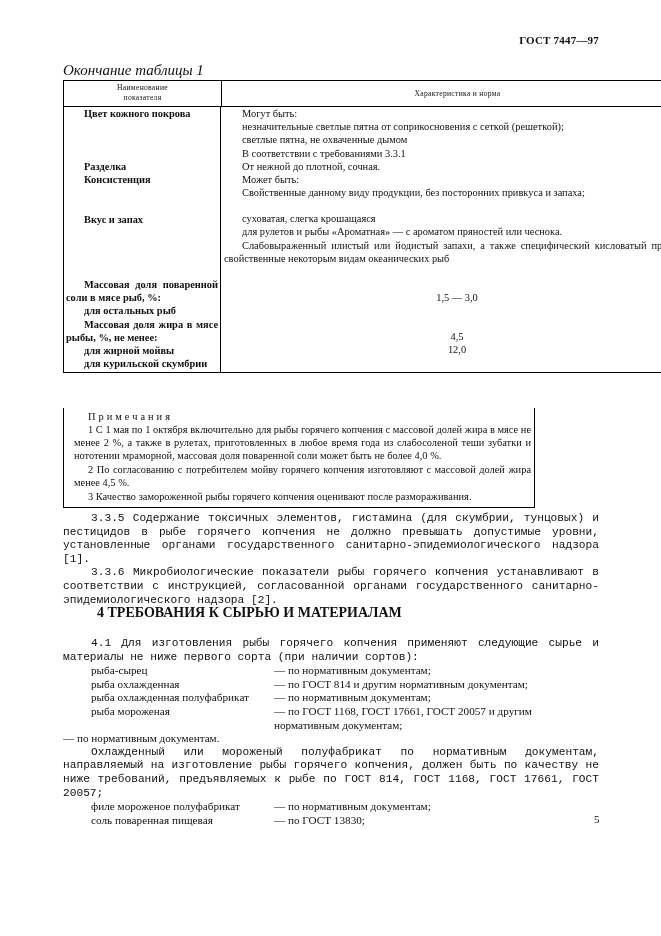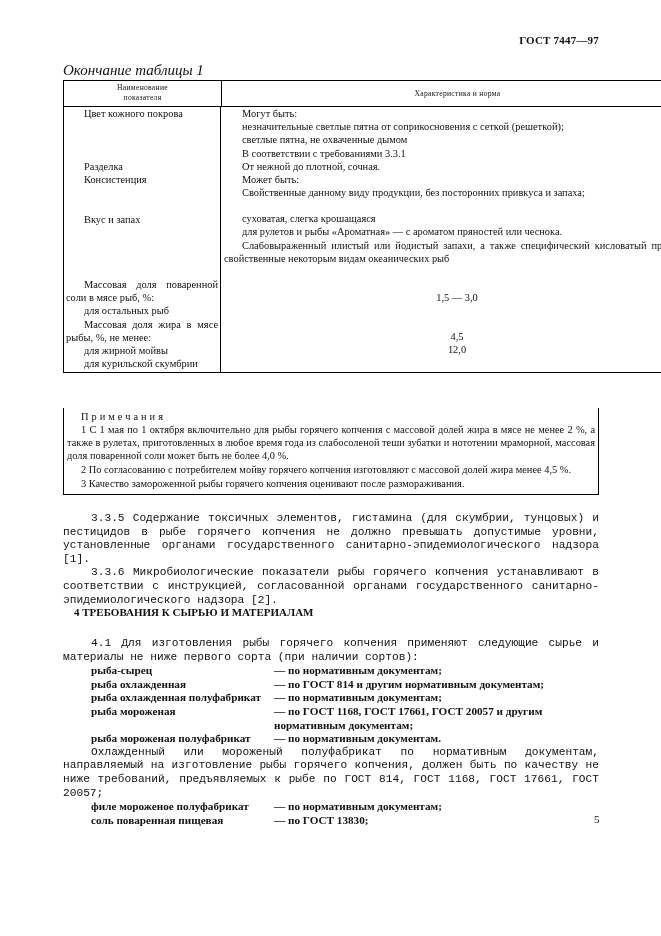--- a/index.html
+++ b/index.html
@@ -10,38 +10,38 @@
   }
   .abs { position: absolute; }
   .header-code { top: 34px; right: 62px; font-weight: bold; font-size: 11px; letter-spacing: 0.2px; }
   .caption { top: 64px; left: 63px; font-style: italic; font-size: 15px; }
 
   .tbl { left: 63px; top: 80px; width: 631px; border: 1.4px solid #000; box-sizing: border-box; }
   .thead { display: flex; height: 25px; border-bottom: 1.4px solid #000; }
   .th1 { width: 157px; border-right: 1.6px solid #000; text-align: center; font-size: 7.6px; line-height: 9.5px; padding-top: 2px; letter-spacing: 0.3px; }
   .th2 { flex: 1; text-align: center; font-size: 7.6px; line-height: 25px; letter-spacing: 0.3px; }
   .tbody { display: flex; }
-  .col1 { width: 157px; border-right: 1.6px solid #000; box-sizing: border-box; padding: 0 2px 2px 2px; }
+  .col1 { width: 157px; border-right: 1.6px solid #000; box-sizing: border-box; padding: 0 2px 2px 2px; font-weight: bold; }
   .col2 { flex: 1; padding: 0 3px 2px 3px; }
   .cell { height: 13.2px; white-space: nowrap; overflow: hidden; }
   .ind { text-indent: 18px; }
   .just { text-align: justify; white-space: normal; }
   .ctr { text-align: center; }
   .multi { white-space: normal; height: auto; }
 
-  .notes { left: 63px; top: 408px; width: 536px; border: 1.4px solid #000; border-top: none; box-sizing: border-box; padding: 2px 3px 3px 3px; }
+  .notes { left: 63px; top: 408px; width: 472px; border: 1.4px solid #000; border-top: none; box-sizing: border-box; padding: 2px 3px 3px 10px; }
   .notes p { margin: 0; text-align: justify; }
   .notes .nt { text-indent: 14px; letter-spacing: 3px; }
   .notes .np { text-indent: 14px; margin-bottom: 1px; }
 
   .body-text { left: 63px; width: 536px; font-size: 11.2px; line-height: 13.6px; }
   .body-text p { margin: 0; text-align: justify; }
   .body-text .pi { text-indent: 28px; font-family: Liberation Mono, monospace; }
-  .sec-title { left: 74px; top: 606px; font-weight: bold; font-size: 11px; }
-  .list-row { display: flex; font-weight: bold; }
+  .sec-title { left: 97px; top: 606px; font-weight: bold; font-size: 14px; }
+  .list-row { display: flex; }
   .list-row .lname { width: 211px; padding-left: 28px; box-sizing: border-box; }
   .list-row .lval { flex: 1; }
   .page-num { top: 813px; left: 594px; font-size: 11px; }
 </style>
 </head>
 <body>
 
 <div class="abs header-code">ГОСТ 7447—97</div>
 <div class="abs caption">Окончание таблицы 1</div>
 
@@ -120,21 +120,20 @@
   </div>
   <div class="list-row">
     <span class="lname">рыба охлажденная полуфабрикат</span>
     <span class="lval">— по нормативным документам;</span>
   </div>
   <div class="list-row">
     <span class="lname">рыба мороженая</span>
     <span class="lval">— по ГОСТ 1168, ГОСТ 17661, ГОСТ 20057 и другим нормативным документам;</span>
   </div>
   <div class="list-row">
-    <span class="lname">рыба мороженая полуфабрикат</span>
     <span class="lval">— по нормативным документам.</span>
   </div>
   <p class="pi">Охлажденный или мороженый полуфабрикат по нормативным документам, направляемый на изготовление рыбы горячего копчения, должен быть по качеству не ниже требований, предъявляемых к рыбе по ГОСТ 814, ГОСТ 1168, ГОСТ 17661, ГОСТ 20057;</p>
   <div class="list-row">
     <span class="lname">филе мороженое полуфабрикат</span>
     <span class="lval">— по нормативным документам;</span>
   </div>
   <div class="list-row">
     <span class="lname">соль поваренная пищевая</span>
     <span class="lval">— по ГОСТ 13830;</span>

